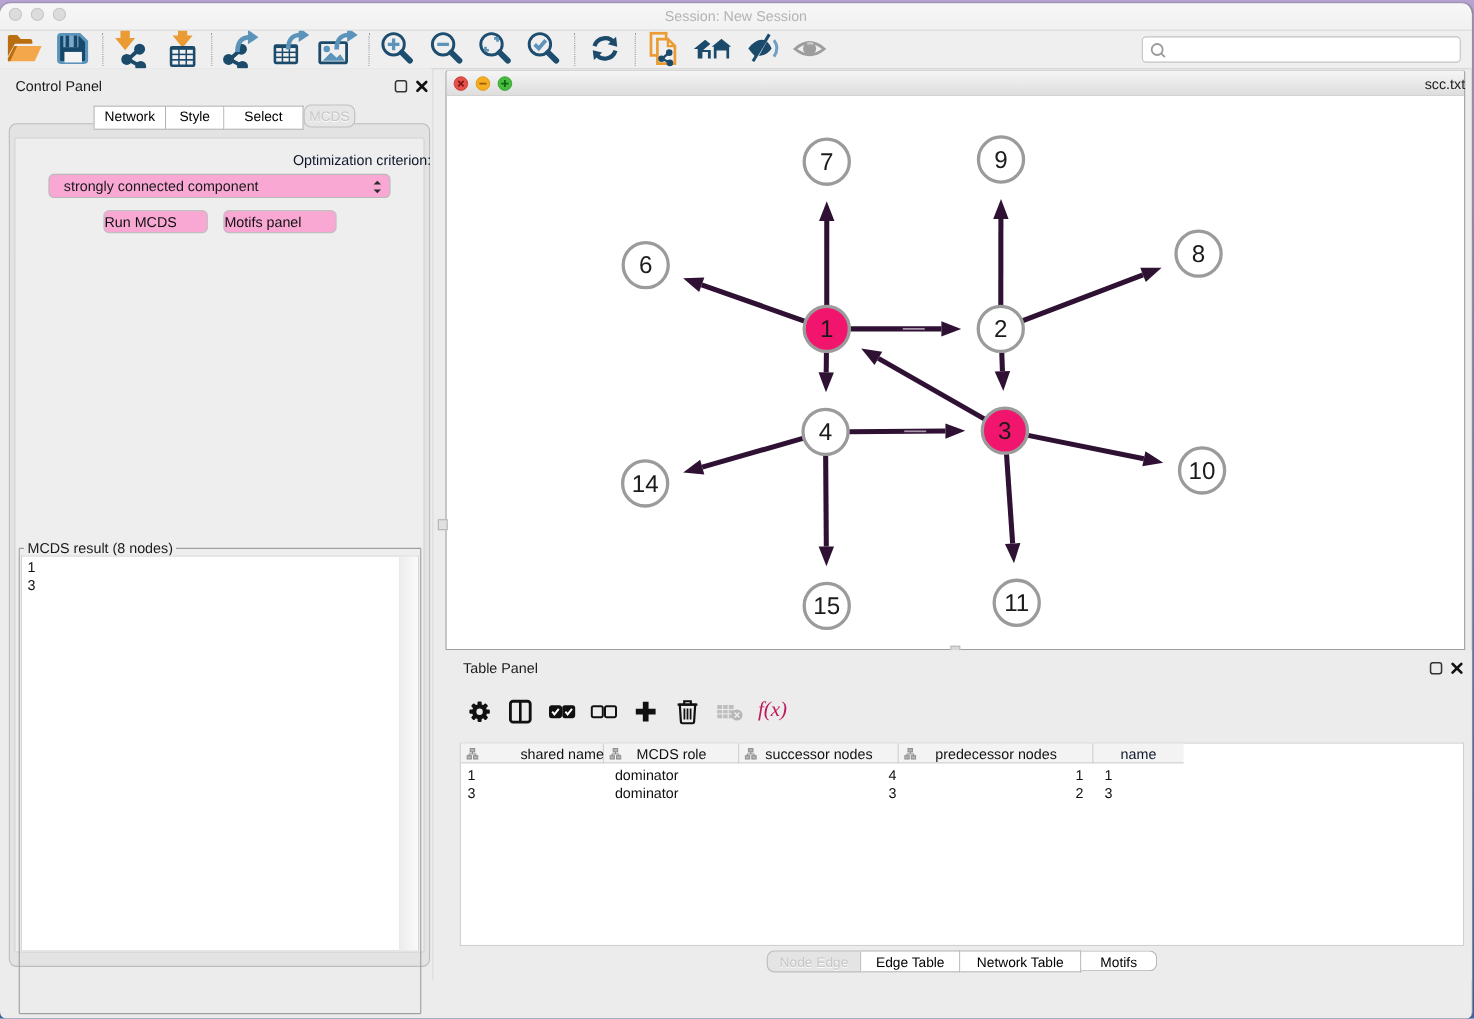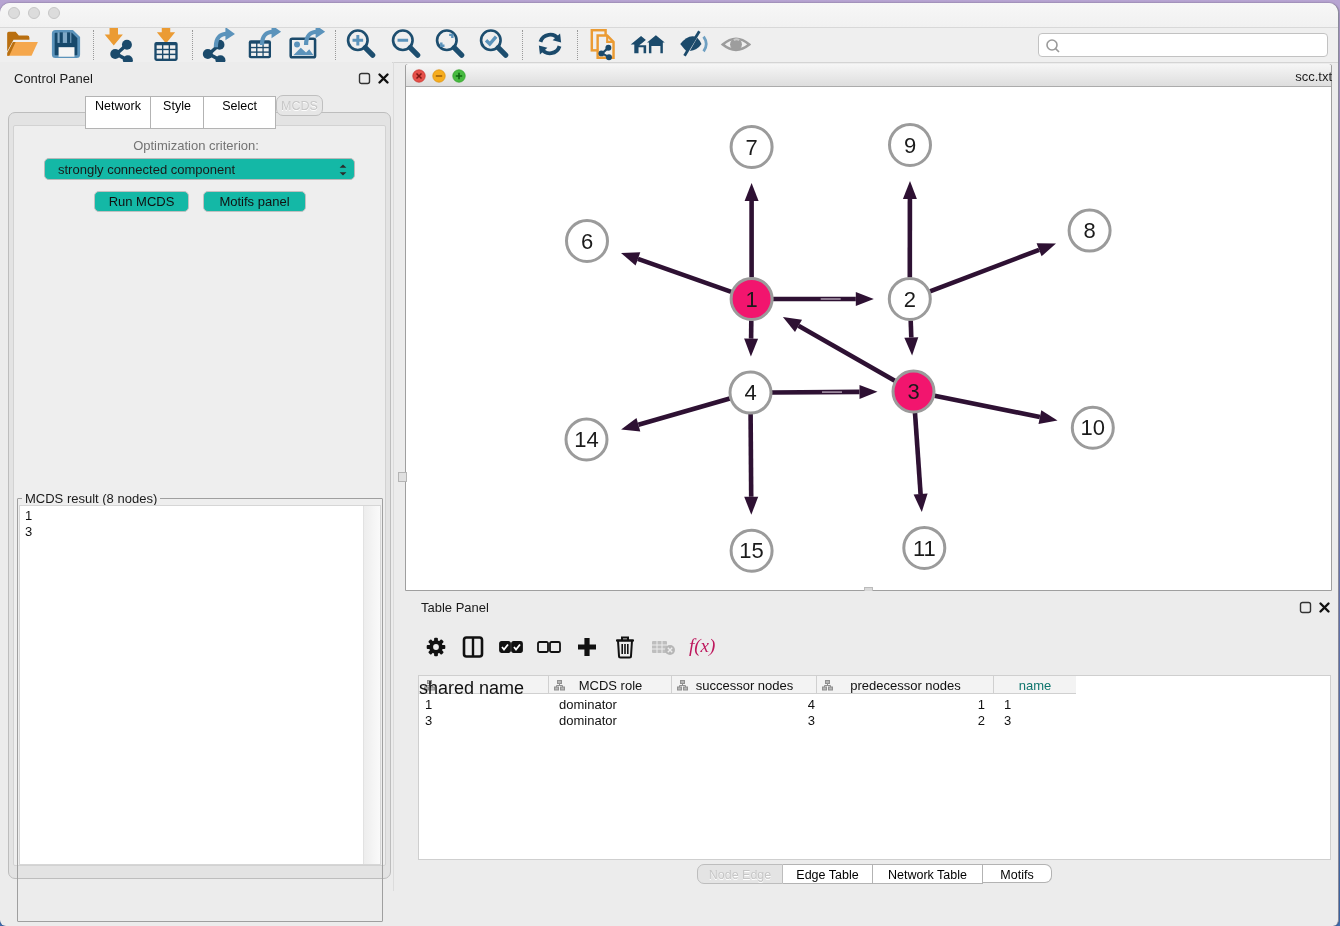--- a/index.html
+++ b/index.html
@@ -20,38 +20,39 @@
 
 #toolbar { position:absolute; left:0; top:25px; width:100%; height:35px;
   background:#efefef; border-bottom:1px solid #d4d4d4; }
 .tsep { position:absolute; top:2px; height:30px; width:0;
   border-left:1px dotted #9a9a9a; }
 #search { position:absolute; left:1038px; top:5px; width:290px; height:24px;
   background:#fff; border:1px solid #c2c2c2; border-radius:4px; }
 
 #statusbar { position:absolute; left:0; top:888px; width:100%; height:32px;
   background:#ececec; border-top:1px solid #c9c9c9; }
-.btn { background:#14b8a6; border:1px solid #c0c0c0; border-radius:4px;
-  font-size:13px; color:#111; text-align:center; }
+.btn { background:#f9a8d4; border:1px solid #c0c0c0; border-radius:4px;
+  font-size:13px; color:#111; }
 
 #cpanel { position:absolute; left:0; top:59px; width:392px; height:829px; background:#ececec;}
 .tab { font-size:12.5px; }
-.tab { position:absolute; top:0; height:33px; line-height:19px; background:#fff;
+.tab { position:absolute; top:0; height:22px; line-height:19px; background:#fff;
   border:1px solid #b3b3b3; text-align:center; }
 
 #tpanel { position:absolute; left:405px; top:588px; width:935px; height:300px; background:#ececec; }
 text { font-family:"Liberation Sans",sans-serif; }
 </style>
 </head>
 <body>
 <div id="win">
   <div id="titlebar">
     <div class="tl" style="left:8px"></div>
     <div class="tl" style="left:28px"></div>
     <div class="tl" style="left:48px"></div>
+    <div id="titletext">Session: New Session</div>
   </div>
   <div id="toolbar">
       <svg class="abs" style="left:0;top:0" width="1340" height="36">
         <g transform="translate(22,16) scale(1.06)">
           <path d="M-14,7 L-14,-10 a1.5,1.5 0 0 1 1.5,-1.5 L-6,-11.5 L-3,-8 L5,-8 a2,2 0 0 1 2,2 L7,-4 L-8,-4 Z" fill="#b96f10"></path>
           <path d="M-8.5,-2 L15,-2 L9,11 L-14,11 Z" fill="#f5a74c"></path>
           <path d="M-14,8.5 L-8.5,-2 L-6,-2 L-12,11 L-14,11 Z" fill="#b96f10"></path>
         </g>
         <g transform="translate(66,16) scale(1.06)">
           <path d="M-12,-10 a2,2 0 0 1 2,-2 L6,-12 L12,-6 L12,10 a2,2 0 0 1 -2,2 L-10,12 a2,2 0 0 1 -2,-2 Z" fill="#16486b" stroke="#5b93bb" stroke-width="2.6"></path>
@@ -200,21 +201,21 @@
       <svg class="abs" style="left:358px;top:10px" width="34" height="14">
         <rect x="1.5" y="1.5" width="10" height="10" rx="2" fill="none" stroke="#333" stroke-width="1.4"></rect>
         <path d="M21.5,2.5 L29.5,10.5 M29.5,2.5 L21.5,10.5" stroke="#111" stroke-width="2.4" stroke-linecap="round"></path>
       </svg>
       <div class="abs" style="left:8px;top:50px;width:383px;height:767px;background:#e3e3e3;border:1px solid #bdbdbd;border-radius:7px"></div>
       <div class="abs" style="left:13px;top:63px;width:373px;height:741px;background:#eeeeee;border:1px solid #d2d2d2;border-radius:2px"></div>
       <div class="tab" style="left:85px;top:34px;width:66px">Network</div>
       <div class="tab" style="left:151px;top:34px;width:53px;border-left:none">Style</div>
       <div class="tab" style="left:204px;top:34px;width:72px;border-left:none">Select</div>
       <div class="tab" style="left:276px;top:33px;width:47px;height:21px;line-height:21px;background:#e6e6e6;border:1px solid #bfbfbf;border-radius:7px;color:#c7c7c7;text-shadow:0 1px 0 #fdfdfd">MCDS</div>
-      <div class="abs" style="left:0;top:76px;width:392px;text-align:center;font-size:13px;color:#737373">Optimization criterion:</div>
+      <div class="abs" style="left:0;top:76px;width:392px;text-align:right;font-size:13px;color:#0f172a">Optimization criterion:</div>
       <div class="abs btn" style="left:44px;top:96px;width:311px;height:22px;border-radius:5px;border-color:#b9b9b9">
         <div class="abs" style="left:13px;top:3px;font-size:13px;color:#1a1a1a">strongly connected component</div>
         <svg class="abs" style="left:292px;top:3px" width="12" height="16">
           <path d="M2.6,5.8 L6,2.4 L9.4,5.8 Z" fill="#2b2b2b"></path>
           <path d="M2.6,10.2 L6,13.6 L9.4,10.2 Z" fill="#2b2b2b"></path>
         </svg>
       </div>
       <div class="abs btn" style="left:94px;top:129px;width:95px;height:21px;line-height:20px;border-radius:5px">Run MCDS</div>
       <div class="abs btn" style="left:203px;top:129px;width:103px;height:21px;line-height:20px;border-radius:5px">Motifs panel</div>
       <fieldset class="abs" style="left:17px;top:429px;width:366px;height:431px;border:1px solid #9f9f9f;border-radius:1px">
@@ -354,21 +355,21 @@
       <div class="abs" style="left:19px;top:86px;width:11px;height:12px">
         <svg width="11" height="11" viewBox="0 0 11 11" style="position:absolute;top:3px">
           <g stroke="#909090" fill="#b5b5b5">
             <rect x="3.5" y="0.5" width="4" height="3"></rect>
             <rect x="0.5" y="7" width="4" height="3"></rect>
             <rect x="6.5" y="7" width="4" height="3"></rect>
             <path d="M5.5,3.5 L5.5,5.5 M2.5,7 L2.5,5.5 L8.5,5.5 L8.5,7" fill="none"></path>
           </g>
         </svg>
       </div>
-      <div class="abs" style="left:14px;top:87px;width:130px;text-align:left;font-size:18px;color:#111">shared name</div>
+      <div class="abs" style="left:14px;top:87px;width:130px;text-align:right;font-size:13px;color:#111">shared name</div>
       <div class="abs" style="left:144px;top:85px;width:123px;height:18px;border-right:1px solid #d0d0d0"></div>
       <div class="abs" style="left:149px;top:86px;width:11px;height:12px">
         <svg width="11" height="11" viewBox="0 0 11 11" style="position:absolute;top:3px">
           <g stroke="#909090" fill="#b5b5b5">
             <rect x="3.5" y="0.5" width="4" height="3"></rect>
             <rect x="0.5" y="7" width="4" height="3"></rect>
             <rect x="6.5" y="7" width="4" height="3"></rect>
             <path d="M5.5,3.5 L5.5,5.5 M2.5,7 L2.5,5.5 L8.5,5.5 L8.5,7" fill="none"></path>
           </g>
         </svg>
@@ -391,21 +392,21 @@
         <svg width="11" height="11" viewBox="0 0 11 11" style="position:absolute;top:3px">
           <g stroke="#909090" fill="#b5b5b5">
             <rect x="3.5" y="0.5" width="4" height="3"></rect>
             <rect x="0.5" y="7" width="4" height="3"></rect>
             <rect x="6.5" y="7" width="4" height="3"></rect>
             <path d="M5.5,3.5 L5.5,5.5 M2.5,7 L2.5,5.5 L8.5,5.5 L8.5,7" fill="none"></path>
           </g>
         </svg>
       </div>
       <div class="abs" style="left:412px;top:87px;width:177px;text-align:center;font-size:13px;color:#111">predecessor nodes</div>
-      <div class="abs" style="left:589px;top:87px;width:82px;text-align:center;font-size:13px;color:#0f766e">name</div>
+      <div class="abs" style="left:589px;top:87px;width:82px;text-align:center;font-size:13px;color:#0f172a">name</div>
       <div class="abs" style="left:20px;top:106px;font-size:13px;color:#111">1</div>
       <div class="abs" style="left:154px;top:106px;font-size:13px;color:#111">dominator</div>
       <div class="abs" style="left:267px;top:106px;width:143px;text-align:right;font-size:13px;color:#111">4</div>
       <div class="abs" style="left:412px;top:106px;width:168px;text-align:right;font-size:13px;color:#111">1</div>
       <div class="abs" style="left:599px;top:106px;font-size:13px;color:#111">1</div>
       <div class="abs" style="left:20px;top:122px;font-size:13px;color:#111">3</div>
       <div class="abs" style="left:154px;top:122px;font-size:13px;color:#111">dominator</div>
       <div class="abs" style="left:267px;top:122px;width:143px;text-align:right;font-size:13px;color:#111">3</div>
       <div class="abs" style="left:412px;top:122px;width:168px;text-align:right;font-size:13px;color:#111">2</div>
       <div class="abs" style="left:599px;top:122px;font-size:13px;color:#111">3</div>

